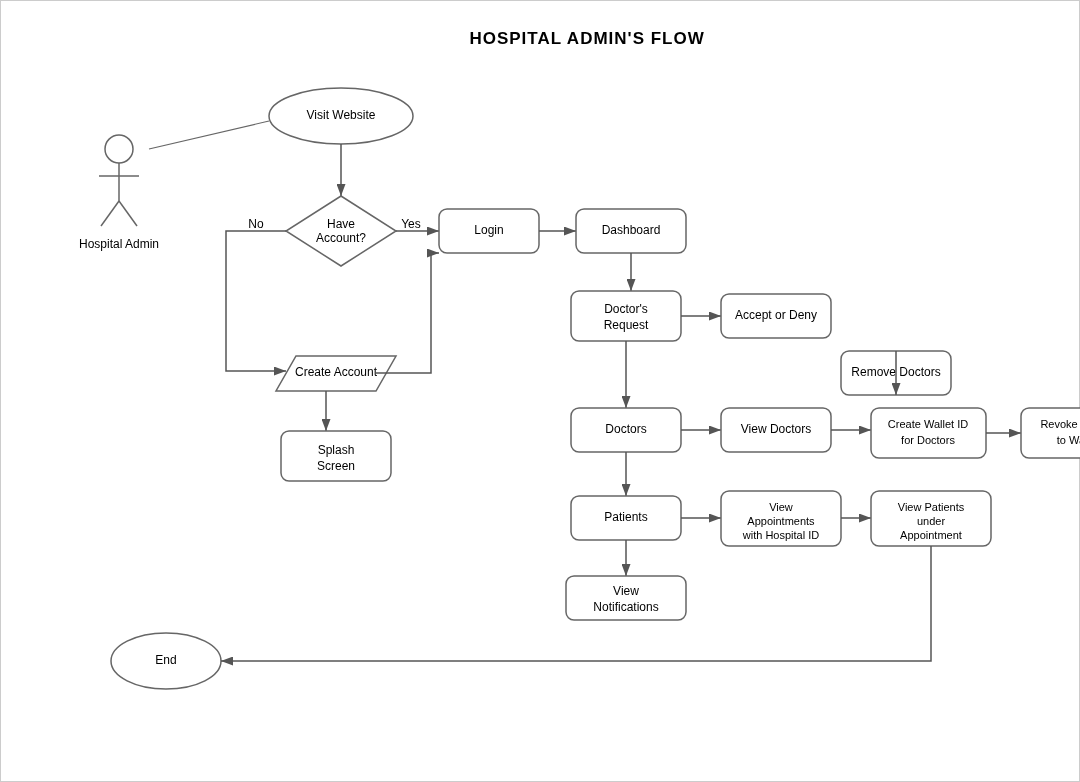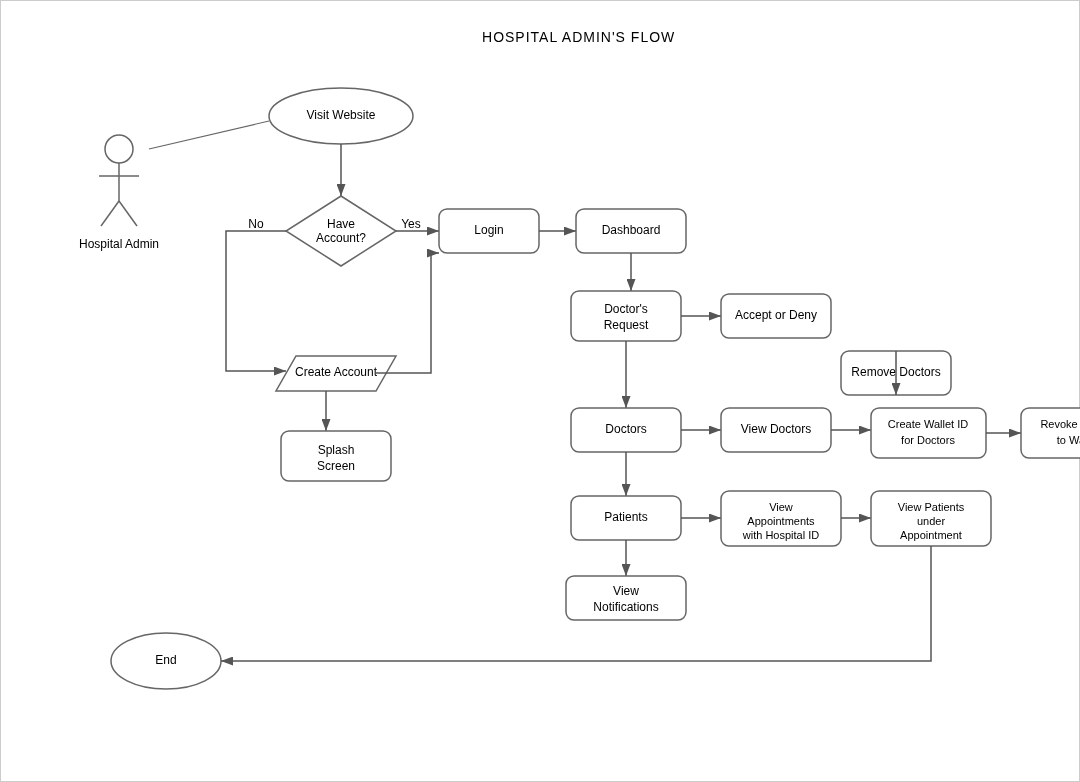--- a/index.html
+++ b/index.html
@@ -16,22 +16,22 @@
       height: 782px;
       background: #fff;
       border: 1px solid #ccc;
       position: relative;
     }
     .diagram-title {
       position: absolute;
       top: 28px;
       left: 50%;
       transform: translateX(-30%);
-      font-weight: normal;
-      font-size: 14px;
+      font-weight: bold;
+      font-size: 17px;
       letter-spacing: 1px;
     }
     svg {
       position: absolute;
       top: 0; left: 0;
       width: 1080px;
       height: 782px;
       overflow: visible;
     }
     

